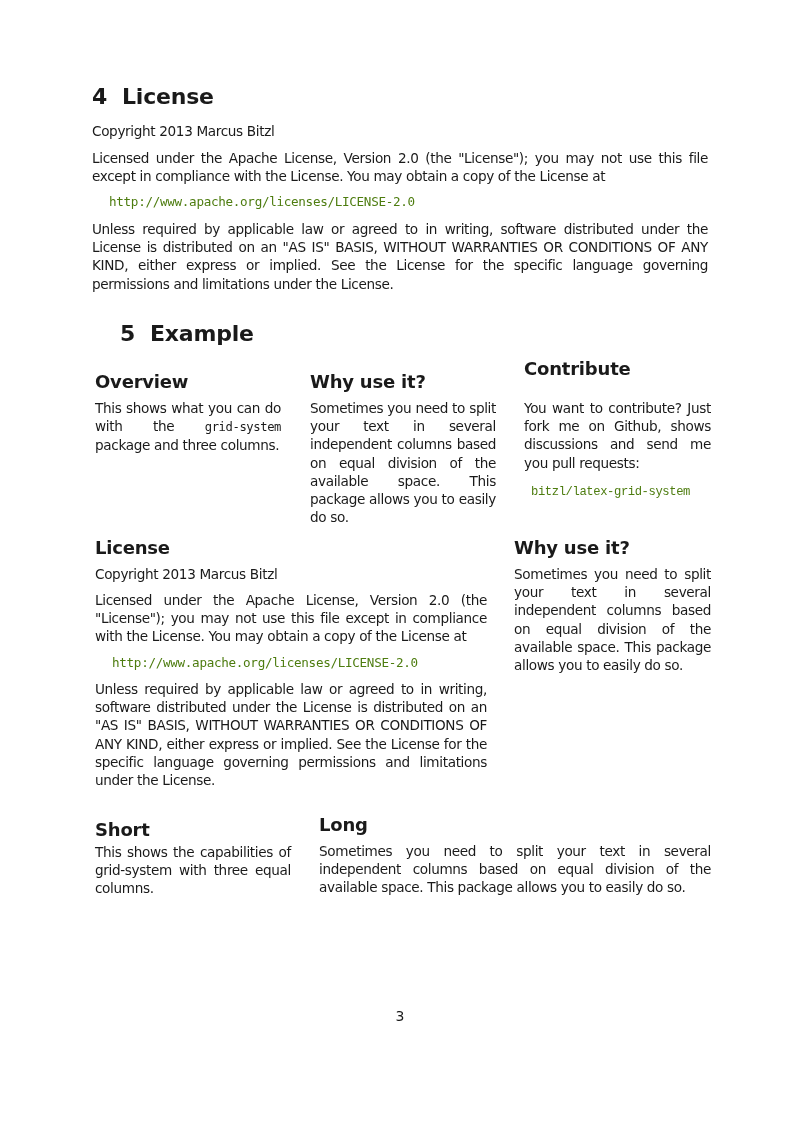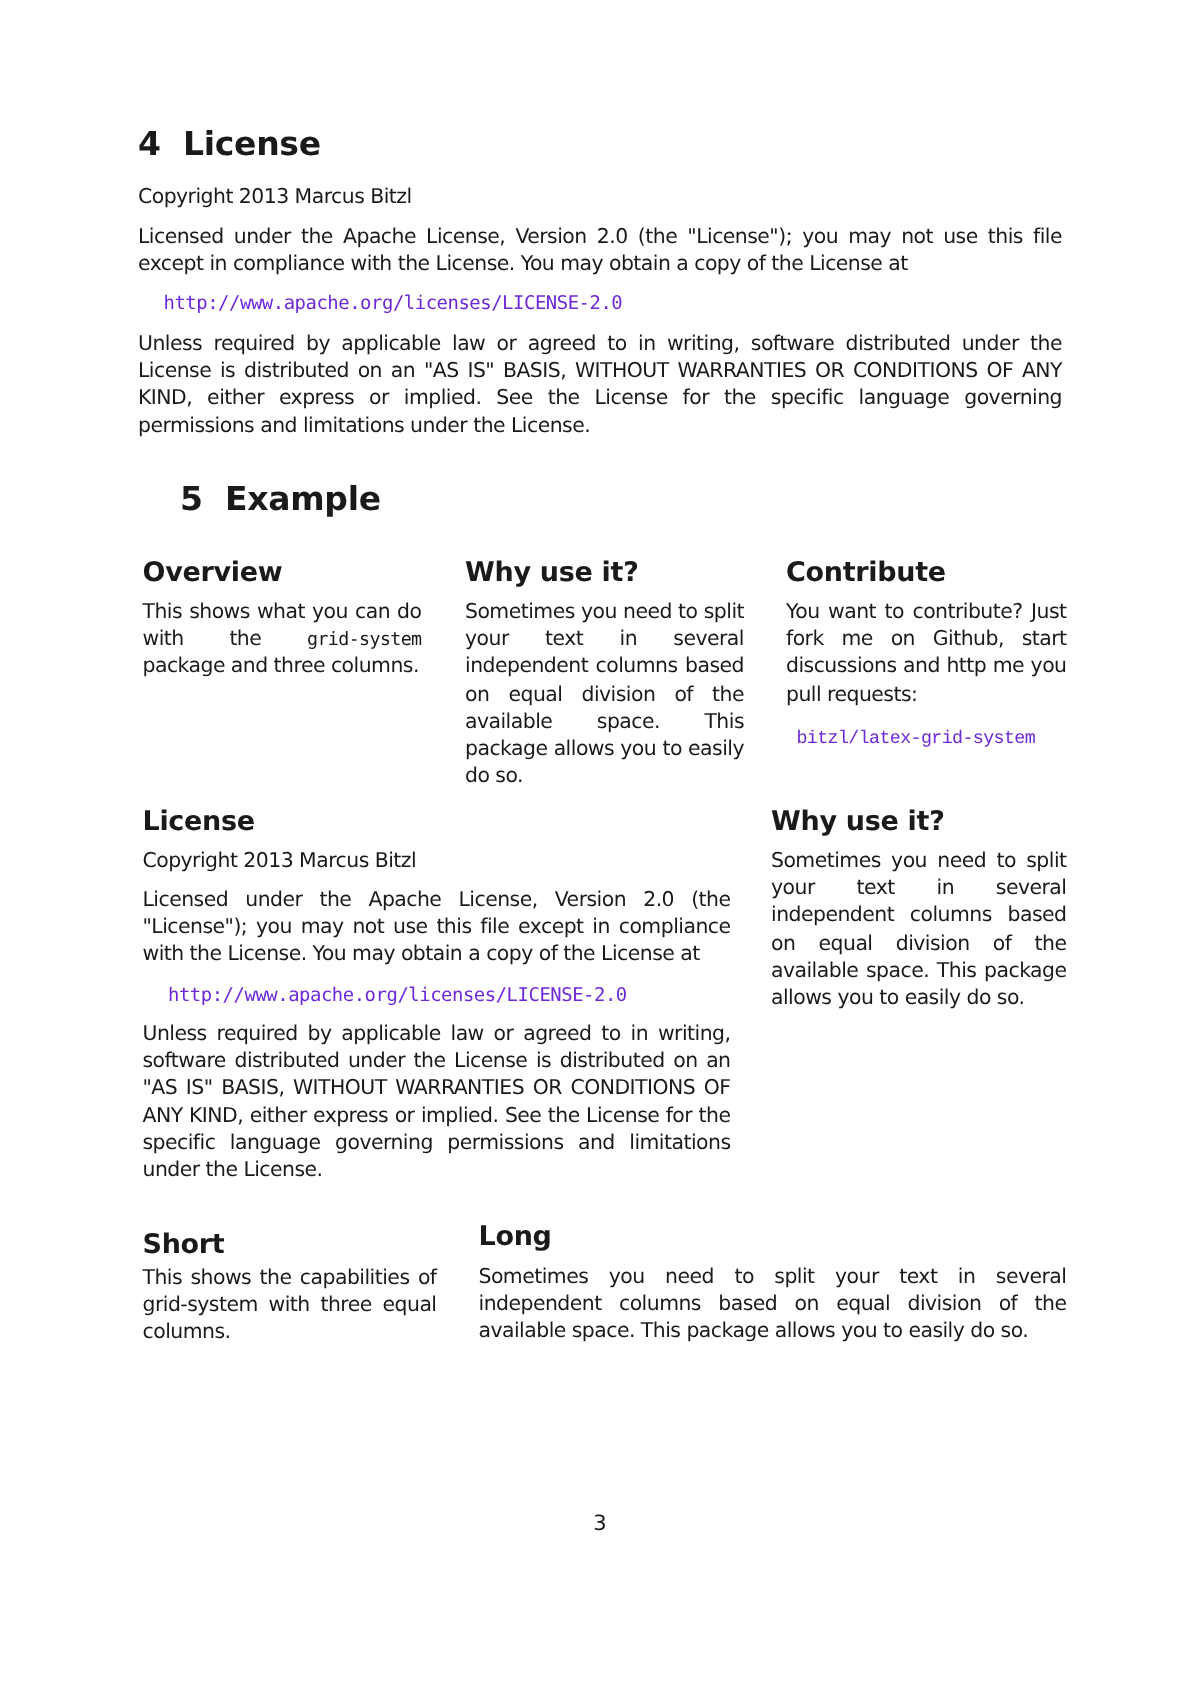--- a/index.html
+++ b/index.html
@@ -3,21 +3,21 @@
 <meta charset="utf-8">
 <style>
   html, body { margin: 0; padding: 0; background: #ffffff; }
   body { width: 800px; height: 1132px; position: relative; overflow: hidden;
          font-family: "DejaVu Sans", sans-serif; color: #1a1a1a; }
   .page { position: absolute; left: 92px; top: 0; width: 616px; }
   .section-title { position: absolute; font-weight: bold; font-size: 22px; margin: 0; letter-spacing: -0.2px; }
   .p { position: absolute; font-size: 13.6px; line-height: 18.2px; margin: 0; text-align: justify;
        letter-spacing: -0.35px; }
   .mono { font-family: "DejaVu Sans Mono", monospace; font-size: 12.6px; letter-spacing: -0.3px; }
-  .link { position: absolute; color: #6d28d9; }
+  .link { position: absolute; color: #4d7c0f; }
   .col-title { position: absolute; font-weight: bold; font-size: 18px; margin: 0; letter-spacing: -0.2px; }
   .code { font-family: "DejaVu Sans Mono", monospace; font-size: 12.2px; letter-spacing: -0.4px; }
   .pagenum { position: absolute; left: 0; width: 800px; top: 1008px; text-align: center; font-size: 14px; }
 </style>
 </head>
 <body>
 
 <div class="page">
 
   <h2 class="section-title" style="left:0; top:84px;">
@@ -32,22 +32,22 @@
     <span>5</span>&nbsp;&nbsp;<span>Example</span>
   </h2>
 
   <div>
     <h3 class="col-title" style="left:3px; top:371px;">Overview</h3>
     <p class="p" style="left:3px; top:399px; width:186px;"><span>This shows what you can do with the </span><span class="code">grid-system</span><span> package and three columns.</span></p>
 
     <h3 class="col-title" style="left:218px; top:371px;">Why use it?</h3>
     <p class="p" style="left:218px; top:399px; width:186px;">Sometimes you need to split your text in several independent columns based on equal division of the available space.  This package allows you to easily do so.</p>
 
-    <h3 class="col-title" style="left:432px; top:371px;text-align:center;">Contribute</h3>
-    <p class="p" style="left:432px; top:399px; width:187px;">You want to contribute?  Just fork me on Github, start discussions and http me you pull requests:</p>
+    <h3 class="col-title" style="left:432px; top:358px;text-align:center;">Contribute</h3>
+    <p class="p" style="left:432px; top:399px; width:187px;">You want to contribute?  Just fork me on Github, shows discussions and send me you pull requests:</p>
     <div class="link code" style="left:439px; top:485px;font-family:Liberation Mono, monospace;">bitzl/latex-grid-system</div>
   </div>
 
   <div>
     <h3 class="col-title" style="left:3px; top:537px;">License</h3>
     <p class="p" style="left:3px; top:565px; width:392px;">Copyright 2013 Marcus Bitzl</p>
     <p class="p" style="left:3px; top:591px; width:392px;">Licensed under the Apache License, Version 2.0 (the "License"); you may not use this file except in compliance with the License. You may obtain a copy of the License at</p>
     <div class="link mono" style="left:20px; top:655px;">http://www.apache.org/licenses/LICENSE-2.0</div>
     <p class="p" style="left:3px; top:680px; width:392px;">Unless required by applicable law or agreed to in writing, software distributed under the License is distributed on an "AS IS" BASIS, WITHOUT WARRANTIES OR CONDITIONS OF ANY KIND, either express or implied. See the License for the specific language governing permissions and limitations under the License.</p>
 

